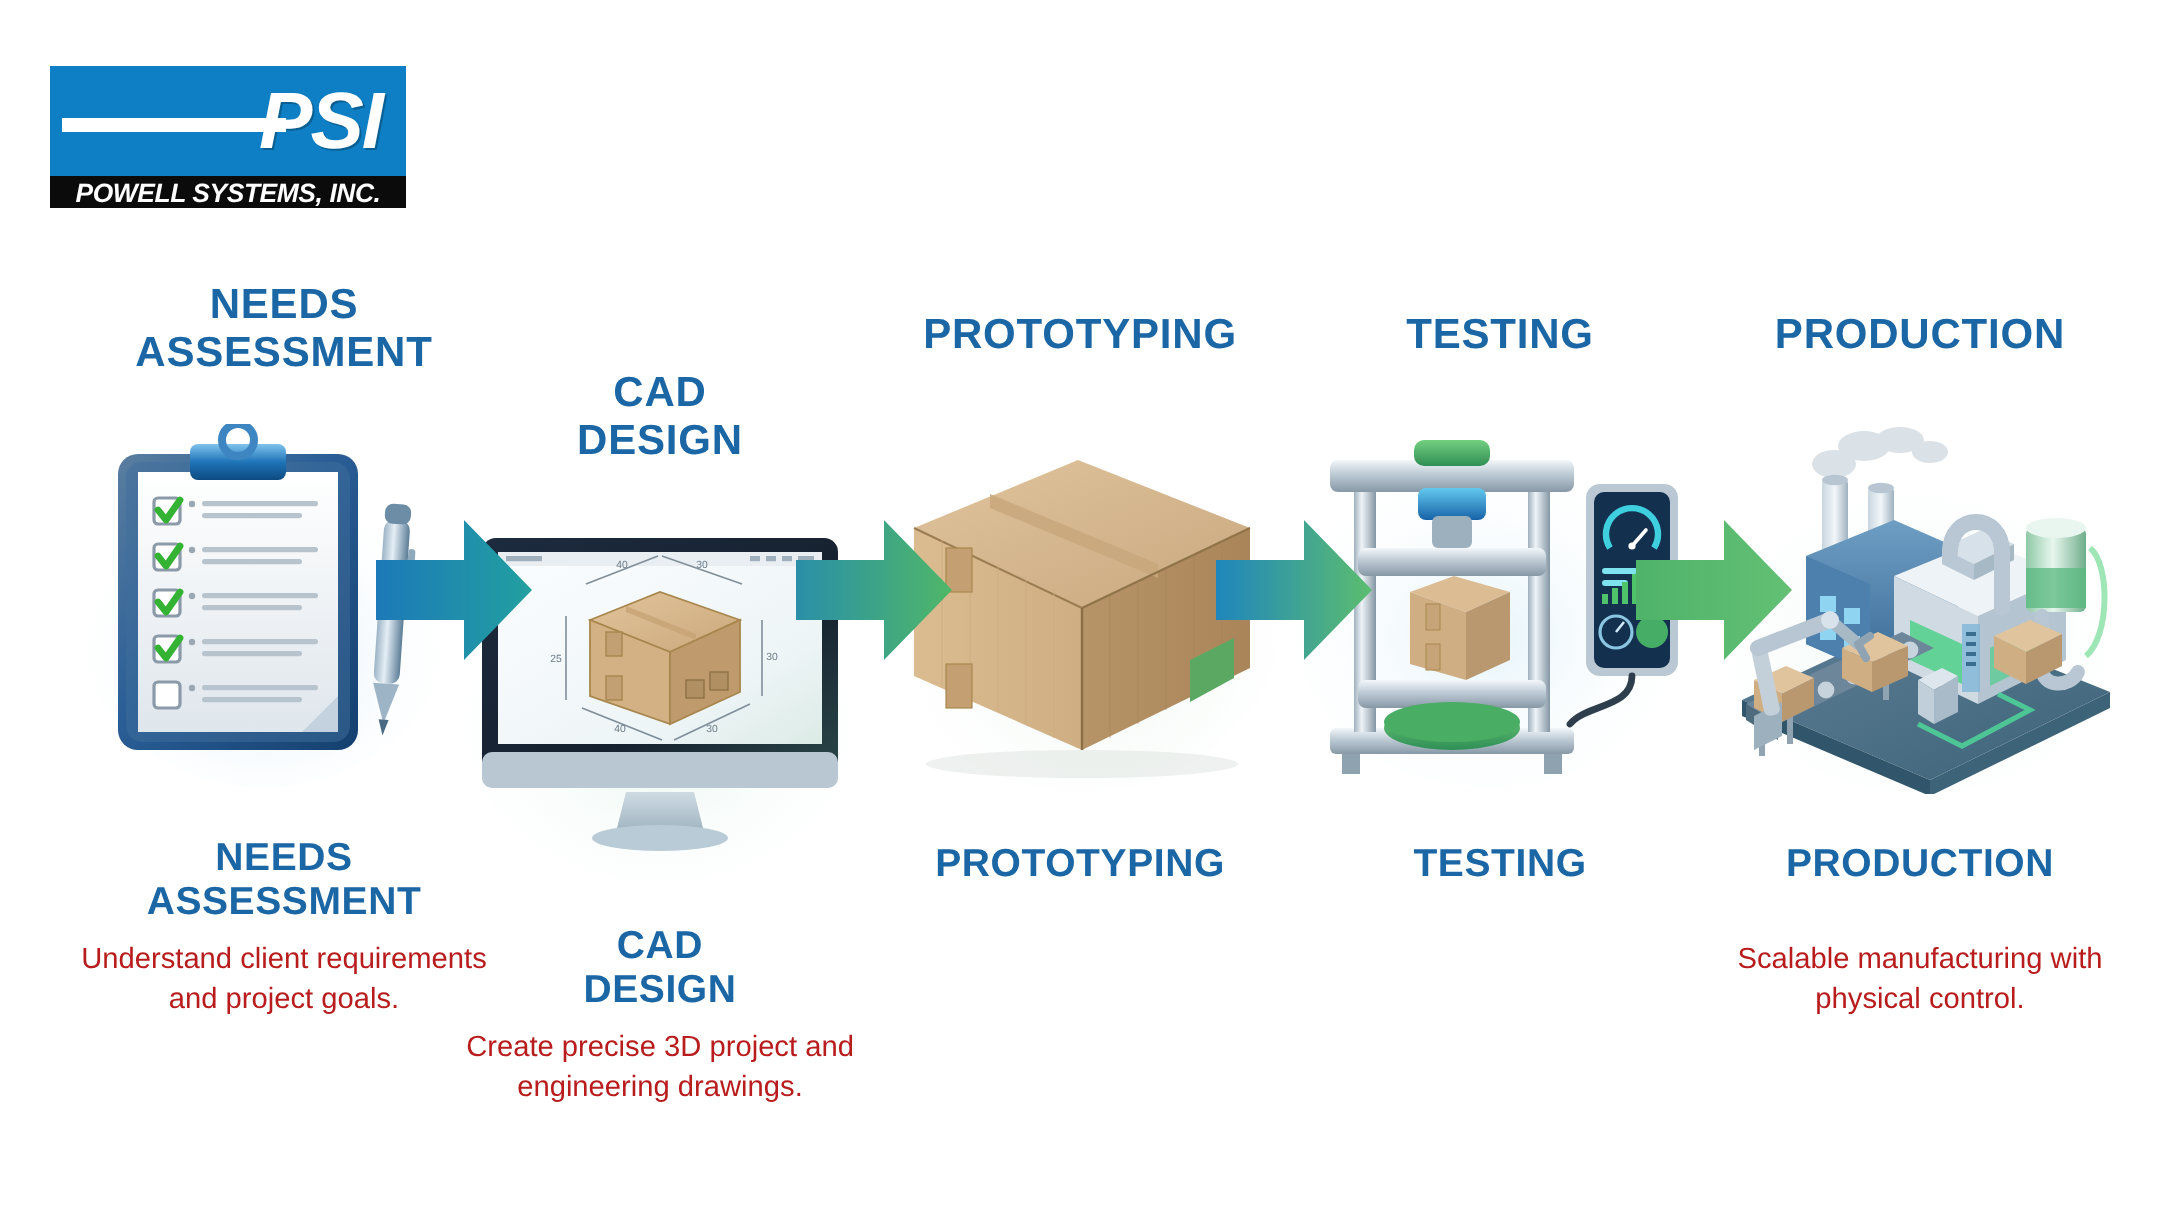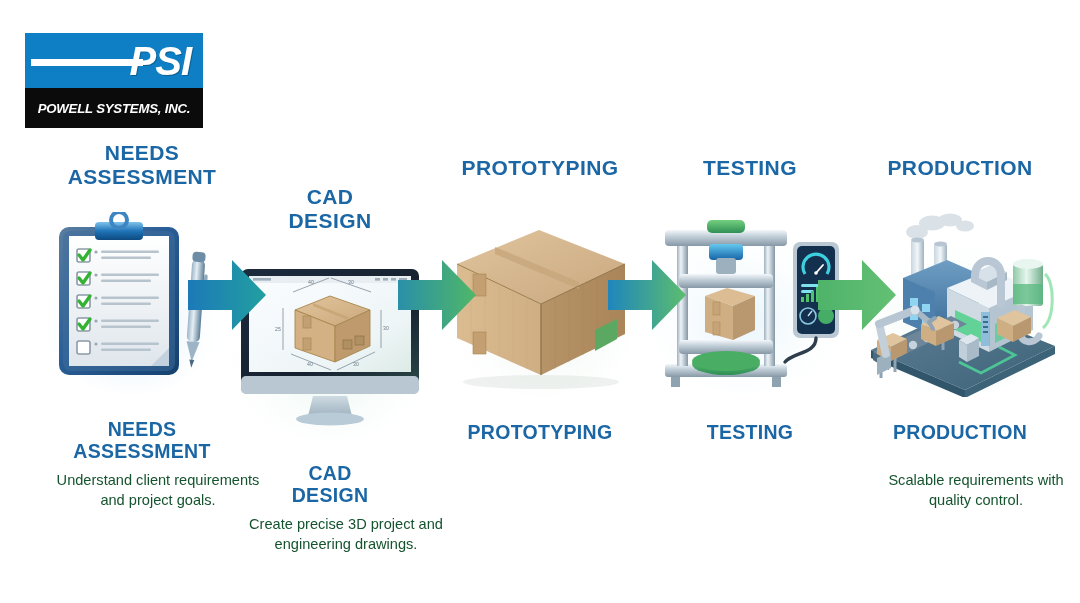--- a/index.html
+++ b/index.html
@@ -18,21 +18,21 @@
     display:flex; align-items:center; justify-content:flex-end;
     overflow:hidden;
   }
   .logo-bar { position:absolute; left:6px; top:26px; width:112px; height:7px; background:#fff; }
   .logo-psi {
     color:#fff; font-weight:bold; font-style:italic; font-size:40px;
     letter-spacing:-1px; padding-right:12px; line-height:1;
     text-shadow: 1px 1px 0 rgba(0,0,0,.25);
   }
   .logo-black {
-    height:40px; background:#0b0b0b; display:flex; align-items:center; justify-content:center;
+    height:16px; background:#0b0b0b; display:flex; align-items:center; justify-content:center;
   }
   .logo-sub {
     color:#fff; font-weight:bold; font-style:italic; font-size:13.2px;
     letter-spacing:-0.2px; white-space:nowrap;
   }
 
   
   .cols { position:absolute; left:0; top:0; width:1080px; height:603px; }
   .col { position:absolute; top:0; width:210px; height:603px; }
   .col.c0 { left:15px;margin-left:22px; }
@@ -50,22 +50,22 @@
 
   .art { position:absolute; top:212px; left:0; width:210px; height:185px; }
 
   .bottom-label {
     position:absolute; top:418px; left:0; width:210px;
     text-align:center; color:#1b66a5; font-weight:bold; font-size:19.5px;
     line-height:22px; letter-spacing:.3px;
   }
   .bottom-label.single { top:421px; }
   .desc {
-    position:absolute; top:470px; left:16px; width:210px;
-    text-align:center; color:#14532d; font-size:14.6px; line-height:20px;
+    position:absolute; top:470px; left:0; width:210px;
+    text-align:center; color:#b91c1c; font-size:14.6px; line-height:20px;
   }
   .desc.single { top:470px; }
 
   
   .arrow { position:absolute; top:252px; width:78px; height:86px; }
   .a0 { left:188px; }
   .a1 { left:398px; }
   .a2 { left:608px; }
   .a3 { left:818px; }
 
@@ -565,21 +565,21 @@
           <path d="M104 128 L112 133 L112 150 L104 145 Z" fill="#c0cfda"></path>
           <path d="M112 133 L124 126 L124 144 L112 150 Z" fill="#a9bbc8"></path>
 
           <path d="M104 150 L126 161 L160 143 L144 135" fill="none" stroke="#4fdc9a" stroke-width="2.6" opacity=".8"></path>
         </svg>
       </div>
 
       <div class="bottom-label single">
         <div>PRODUCTION</div>
       </div>
-      <div class="desc single">Scalable requirements with quality control.</div>
+      <div class="desc single">Scalable manufacturing with physical control.</div>
     </div>
   </div>
 
   <div class="arrow a0">
     <svg width="78" height="86" viewBox="0 0 78 86">
       <defs>
         <linearGradient id="ar0" x1="0" y1="0" x2="1" y2="0">
           <stop offset="0%" stop-color="#1c79b8"></stop>
             <stop offset="100%" stop-color="#22a0a0"></stop>
         </linearGradient>

